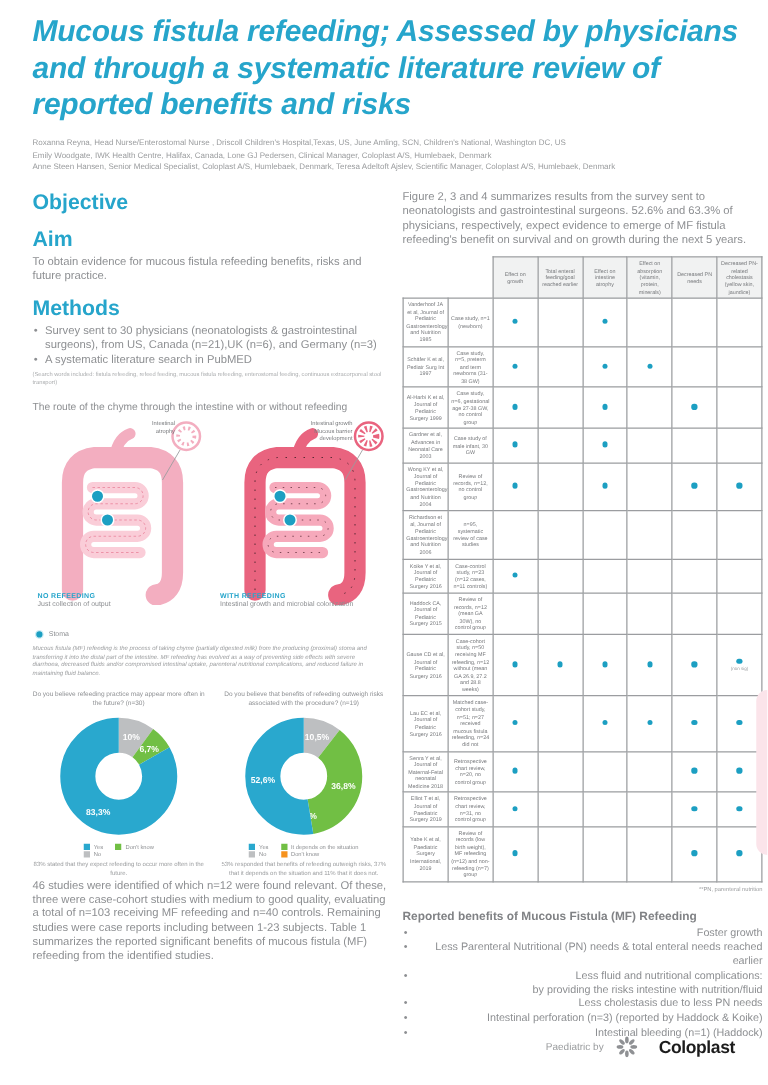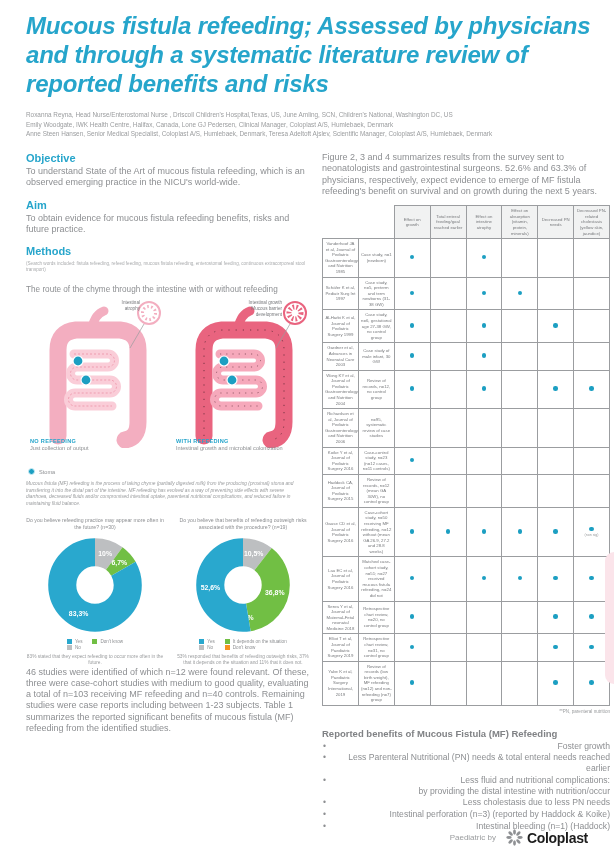--- a/index.html
+++ b/index.html
@@ -10,21 +10,21 @@
   
   .title { color:#26a5cb; font-size:24px; line-height:1.2; font-weight:bold; font-style:italic;
            letter-spacing:-0.2px; margin-bottom:12px; width:575px; }
   .authors { font-size:6.4px; line-height:1.45; color:#9a9c9e; margin-bottom:14px; }
 
   
   .cols { display:flex; gap:10px; }
   .col-left  { width:286px; flex:none; }
   .col-right { width:288px; flex:none; }
 
-  h3.teal { color:#26a5cb; font-size:11px; font-weight:bold; margin:10px 0 2px 0; }
+  h3.teal { color:#26a5cb; font-size:17px; font-weight:bold; margin:10px 0 2px 0; }
   h3.gray { color:#808285; font-size:9.5px; font-weight:bold; margin:10px 0 2px 0; }
   p.body  { font-size:9px; line-height:1.25; }
   ul.bullets { list-style:none; font-size:9px; line-height:1.25; }
   ul.bullets li { padding-left:10px; position:relative; margin-bottom:1px; }
   ul.bullets li:before { content:"•"; position:absolute; left:1px; color:#8d8f92; }
   ul.bullets .sub { display:block; }
   .footnote-tiny { font-size:4.6px; line-height:1.3; color:#aaacae; margin-top:4px; }
 
   
   .diagram-caption { font-size:8.2px; color:#8d8f92; margin:12px 0 4px 0; }
@@ -60,21 +60,21 @@
   table.ev td.design { width:92px; }
   table.ev .mark { display:inline-block; width:4.5px; height:4.5px; border-radius:50%; background:#1c9fc2; }
   table.ev .marknote { display:block; font-size:3.6px; color:#9a9c9e; }
   .table-footnote { font-size:4.6px; color:#9a9c9e; text-align:right; margin-top:3px; }
 
   ul.bullets.small { font-size:8.6px;text-align:right; }
 
   
   .footer { position:absolute; right:26px; bottom:22px; display:flex; align-items:center; gap:10px; }
   .supported { font-size:8px; color:#9a9c9e; }
-  .brand { display:flex; align-items:center; gap:4px; }
+  .brand { display:flex; align-items:flex-start; gap:17px; }
   .brand-name { font-size:14px; font-weight:bold; color:#1c1c1c; letter-spacing:-0.3px; }
 
   .pink-sliver { position:absolute; right:0; top:552px; width:9px; height:132px;
                  background:#fbe4ea; border-radius:10px 0 0 10px; }
 
   svg text { font-family:"Liberation Sans", sans-serif; }
 </style>
 </head>
 <body>
 
@@ -85,26 +85,29 @@
       <div>Roxanna Reyna, Head Nurse/Enterostomal Nurse , Driscoll Children's Hospital,Texas, US, June Amling, SCN, Children's National, Washington DC, US</div>
       <div>Emily Woodgate, IWK Health Centre, Halifax, Canada, Lone GJ Pedersen, Clinical Manager, Coloplast A/S, Humlebaek, Denmark</div>
       <div>Anne Steen Hansen, Senior Medical Specialist, Coloplast A/S, Humlebaek, Denmark, Teresa Adeltoft Ajslev, Scientific Manager, Coloplast A/S, Humlebaek, Denmark</div>
     </div>
 
   <div class="cols">
 
     <div class="col-left">
 
       <h3 class="teal" style="margin-top:0">Objective</h3>
-      <p class="body">To understand State of the Art of mucous fistula refeeding, which is an observed emerging practice in the NICU's world-wide.</p>
 
       <h3 class="teal">Aim</h3>
       <p class="body">To obtain evidence for mucous fistula refeeding benefits, risks and future practice.</p>
 
       <h3 class="teal">Methods</h3>
+      <ul class="bullets">
+          <li>Survey sent to 30 physicians (neonatologists &amp; gastrointestinal surgeons), from US, Canada (n=21),UK (n=6), and Germany (n=3)</li>
+          <li>A systematic literature search in PubMED</li>
+        </ul>
       <div class="footnote-tiny">(Search words included: fistula refeeding, refeed feeding, mucous fistula refeeding, enterostomal feeding, continuous extracorporeal stool transport)</div>
 
       <div class="diagram-caption">The route of the chyme through the intestine with or without refeeding</div>
 
       <div class="diagram-row">
 
         <div class="organ">
           <svg viewBox="0 0 140 150" width="140" height="150">
             <path d="M66,30 q3,-14 12,-17" fill="none" stroke="#f3aec0" stroke-width="9" stroke-linecap="round"></path>
             <path d="M32,138 L32,52 Q32,34 50,32 L94,32 Q112,34 112,52 L112,124 Q112,140 99,142" fill="none" stroke="#f3aec0" stroke-width="17" stroke-linecap="round" stroke-linejoin="round"></path>
@@ -375,21 +378,21 @@
               <td><span class="mark"></span></td>
             </tr>
           </tbody>
       </table>
       <div class="table-footnote">**PN, parenteral nutrition</div>
 
       <h3 class="gray" style="margin-top:14px">Reported benefits of Mucous Fistula (MF) Refeeding</h3>
       <ul class="bullets small">
           <li>Foster growth</li>
           <li>Less Parenteral Nutritional (PN) needs &amp; total enteral needs reached earlier</li>
-          <li>Less fluid and nutritional complications:<span class="sub">by providing the distal intestine with nutrition/occur</span></li>
+          <li>Less fluid and nutritional complications:<span class="sub">by providing the risks intestine with nutrition/fluid</span></li>
           <li>Less cholestasis due to less PN needs</li>
         </ul>
 
       <ul class="bullets small">
           <li>Intestinal perforation (n=3) (reported by Haddock &amp; Koike)</li>
           <li>Intestinal bleeding (n=1) (Haddock)</li>
         </ul>
 
     </div>
   </div>

